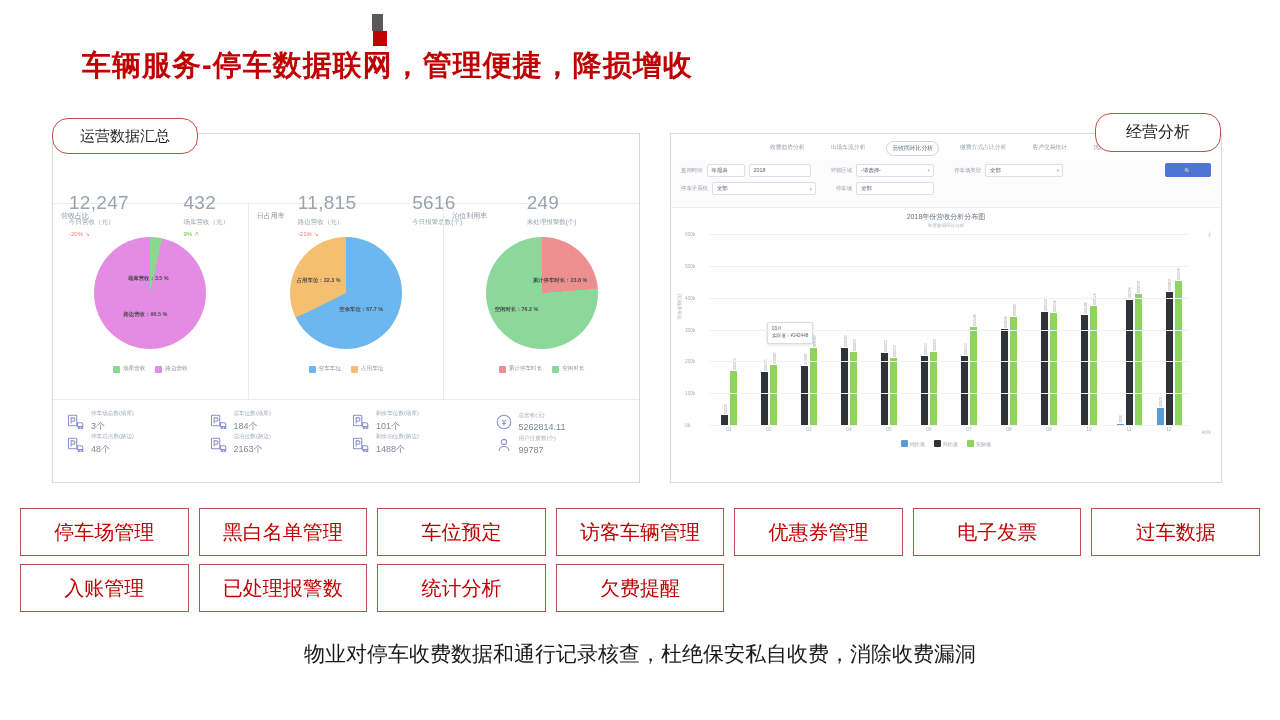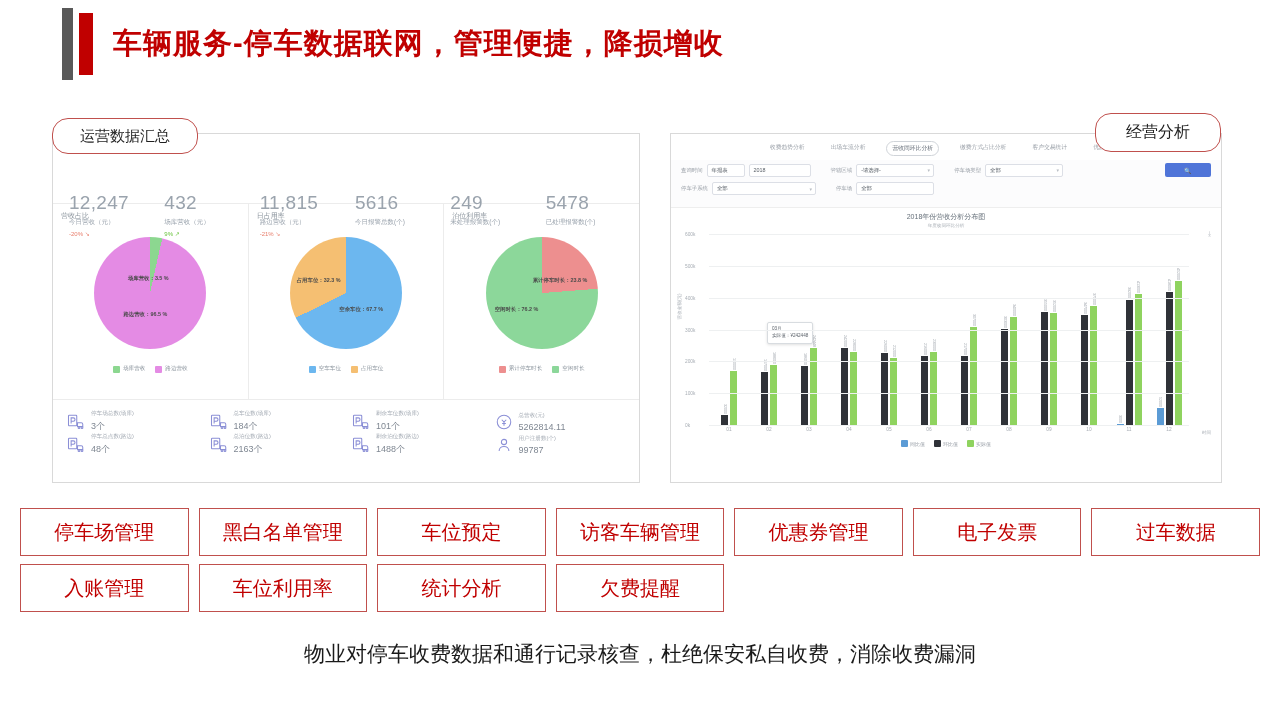--- a/index.html
+++ b/index.html
@@ -5,21 +5,21 @@
   * { box-sizing: border-box; margin: 0; padding: 0; }
   html, body {
     width: 1280px; height: 720px;
     background: #ffffff;
     font-family: "Liberation Sans", "DejaVu Sans", sans-serif;
     overflow: hidden;
   }
   .slide { position: relative; width: 1280px; height: 720px; background:#fff; }
 
   
-  .title-row { position: absolute; left: 62px; top: 8px; display: flex; align-items: center; height: 72px; }
+  .title-row { position: absolute; left: 62px; top: 14px; display: flex; align-items: center; height: 72px; flex-direction: column; }
   .bar-gray { width: 11px; height: 72px; background: #595959; }
   .bar-red  { width: 14px; height: 62px; background: #C00000; margin-left: 6px; }
   .title-text {
     margin-left: 20px; color: #C00000; font-weight: bold;
     font-size: 29px; letter-spacing: 1px; white-space: nowrap;
   }
 
   
   .panel { position: absolute; background:#fff; border:1px solid #d9d9d9; }
   .panel-left  { left: 52px;  top: 133px; width: 588px; height: 350px; }
@@ -141,24 +141,20 @@
           <div class="chg down">-21% ↘</div>
         </div>
         <div class="kpi">
           <div class="num">5616</div>
           <div class="lbl">今日报警总数(个)</div>
         </div>
         <div class="kpi">
           <div class="num">249</div>
           <div class="lbl">未处理报警数(个)</div>
         </div>
-        <div class="kpi">
-          <div class="num">5478</div>
-          <div class="lbl">已处理报警数(个)</div>
-        </div>
       </div>
     <div class="pies" id="pies-row">
         <div class="pie-card">
           <div class="pie-title">营收占比</div>
      <div class="pie-wrap">
        <div class="pie" style="background:conic-gradient(#8cd790 0% 3.5%,#e48be4 3.5% 100%)">
               <div class="pie-lbl" style="top:34%;left:30%">场库营收：3.5 %</div>
               <div class="pie-lbl" style="top:66%;left:26%">路边营收：96.5 %</div>
             </div>
      </div>
@@ -499,19 +495,19 @@
 
   <div class="btn-grid" id="btn-grid">
       <div class="mbtn">停车场管理</div>
       <div class="mbtn">黑白名单管理</div>
       <div class="mbtn">车位预定</div>
       <div class="mbtn">访客车辆管理</div>
       <div class="mbtn">优惠券管理</div>
       <div class="mbtn">电子发票</div>
       <div class="mbtn">过车数据</div>
       <div class="mbtn">入账管理</div>
-      <div class="mbtn">车位利用率</div>
+      <div class="mbtn">已处理报警数</div>
       <div class="mbtn">统计分析</div>
       <div class="mbtn">欠费提醒</div>
     </div>
 
   <div class="footer">物业对停车收费数据和通行记录核查，杜绝保安私自收费，消除收费漏洞</div>
 </div>
 
 </body></html>

